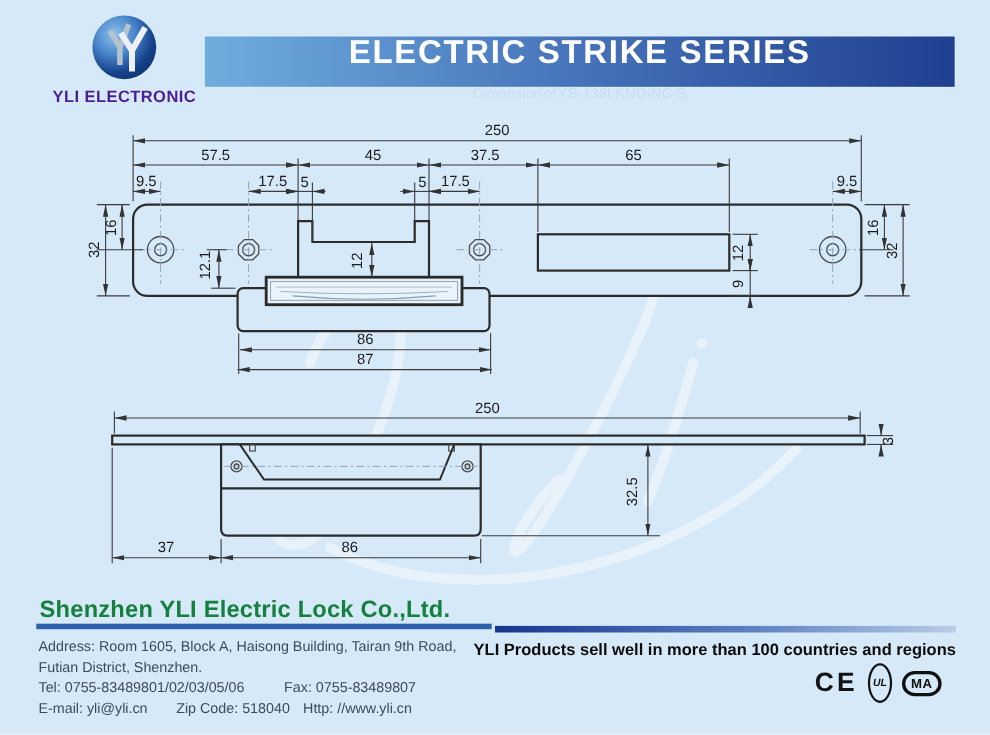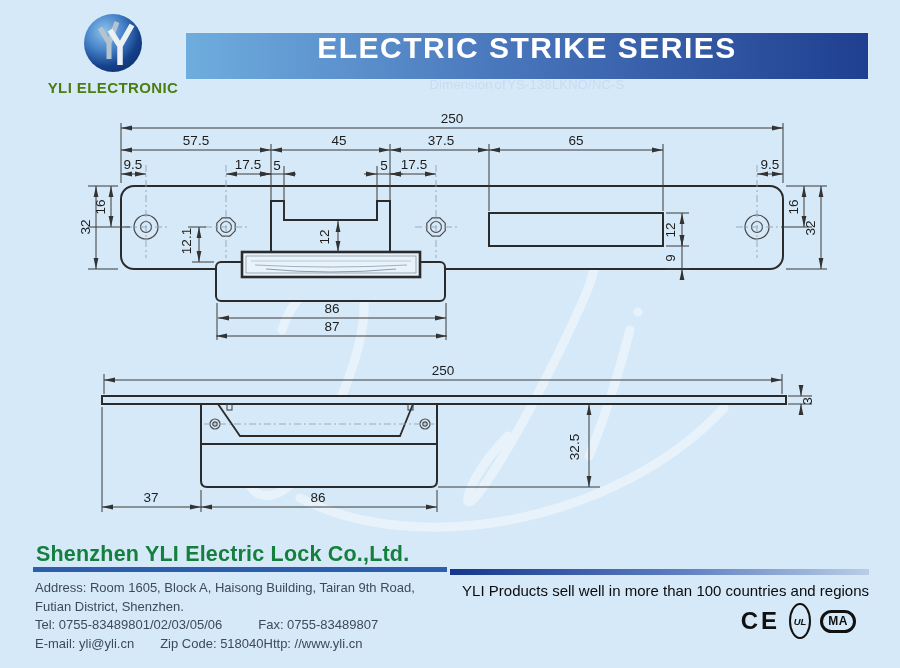--- a/index.html
+++ b/index.html
@@ -1,21 +1,21 @@
 <!DOCTYPE html>
 <html><head>
 <meta charset="utf-8">
 <style>
   html,body{margin:0;padding:0;}
   .page{position:relative;width:900px;height:668px;background:#d6e9f8;
         font-family:"Liberation Sans",sans-serif;overflow:hidden;}
   
   .logo-wrap{position:absolute;left:33px;top:13px;width:160px;text-align:center;}
   .logo-sphere{width:60px;height:60px;margin:0 auto;}
-  .logo-text{margin-top:2px;font-size:15px;font-weight:600;color:#4d7c0f;letter-spacing:.4px;white-space:nowrap;}
+  .logo-text{margin-top:2px;font-size:15px;font-weight:600;color:#4c1d95;letter-spacing:.4px;white-space:nowrap;}
   .banner{position:absolute;left:185px;top:32px;width:684px;height:48px;
           background:linear-gradient(90deg,#6fadde 0%,#4a78bd 45%,#1f3f90 100%);
           border:1px solid #dcebf8;box-sizing:border-box;text-align:center;}
   .banner-title{font-size:30px;font-weight:bold;color:#ffffff;letter-spacing:1.5px;line-height:26px;margin-top:2px;}
   .banner-sub{font-size:13px;color:#c6dcf2;letter-spacing:.2px;word-spacing:-2px;line-height:15px;margin-top:16px;}
   
   svg.draw{position:absolute;left:0;top:0;}
   .ol{stroke:#2b2b2b;stroke-width:2;fill:none;}
   .olf{stroke:#2b2b2b;stroke-width:2;fill:#d6e9f8;}
   .tl{stroke:#3a3a3a;stroke-width:1;fill:none;}
@@ -24,22 +24,22 @@
   .dimt{font-family:"Liberation Sans",sans-serif;font-size:13.5px;fill:#1c1c1c;text-anchor:middle;}
   .wm{stroke:#ffffff;stroke-width:9;fill:none;opacity:.45;stroke-linecap:round;}
   
   .company{position:absolute;left:36px;top:542px;font-size:21.5px;font-weight:bold;color:#15803d;letter-spacing:.2px;}
   .bar-left{position:absolute;left:33px;top:567px;width:414px;height:5px;background:#2e5fad;}
   .bar-right{position:absolute;left:450px;top:569px;width:419px;height:6px;
              background:linear-gradient(90deg,#16368c 0%,#5d7fc0 55%,#b9cde6 100%);}
   .addr{position:absolute;left:35px;top:579px;font-size:13px;color:#3d4a5a;line-height:18.5px;white-space:nowrap;}
   .addr .gap-a{margin-left:36px;}
   .addr .gap-b{margin-left:26px;}
-  .addr .gap-c{margin-left:0;}
-  .slogan{position:absolute;right:31px;top:582px;font-size:15px;font-weight:normal;color:#0b0b0b;white-space:nowrap;}
+  .addr .gap-c{margin-left:12px;}
+  .slogan{position:absolute;right:31px;top:582px;font-size:15px;font-weight:bold;color:#0b0b0b;white-space:nowrap;}
   .certs{position:absolute;right:44px;top:603px;display:flex;align-items:center;gap:9px;}
   .ce{font-size:24px;font-weight:700;color:#111;letter-spacing:3px;line-height:24px;}
   .ul-badge{width:22px;height:36px;border:2px solid #111;border-radius:50%;display:flex;align-items:center;justify-content:center;
             font-size:9.5px;font-weight:bold;font-style:italic;color:#111;box-sizing:border-box;}
   .ma-badge{width:36px;height:23px;border:3px solid #111;border-radius:12px;display:flex;align-items:center;justify-content:center;
             font-size:12px;font-weight:800;color:#111;box-sizing:border-box;letter-spacing:.5px;}
 </style>
 </head>
 <body>
 

